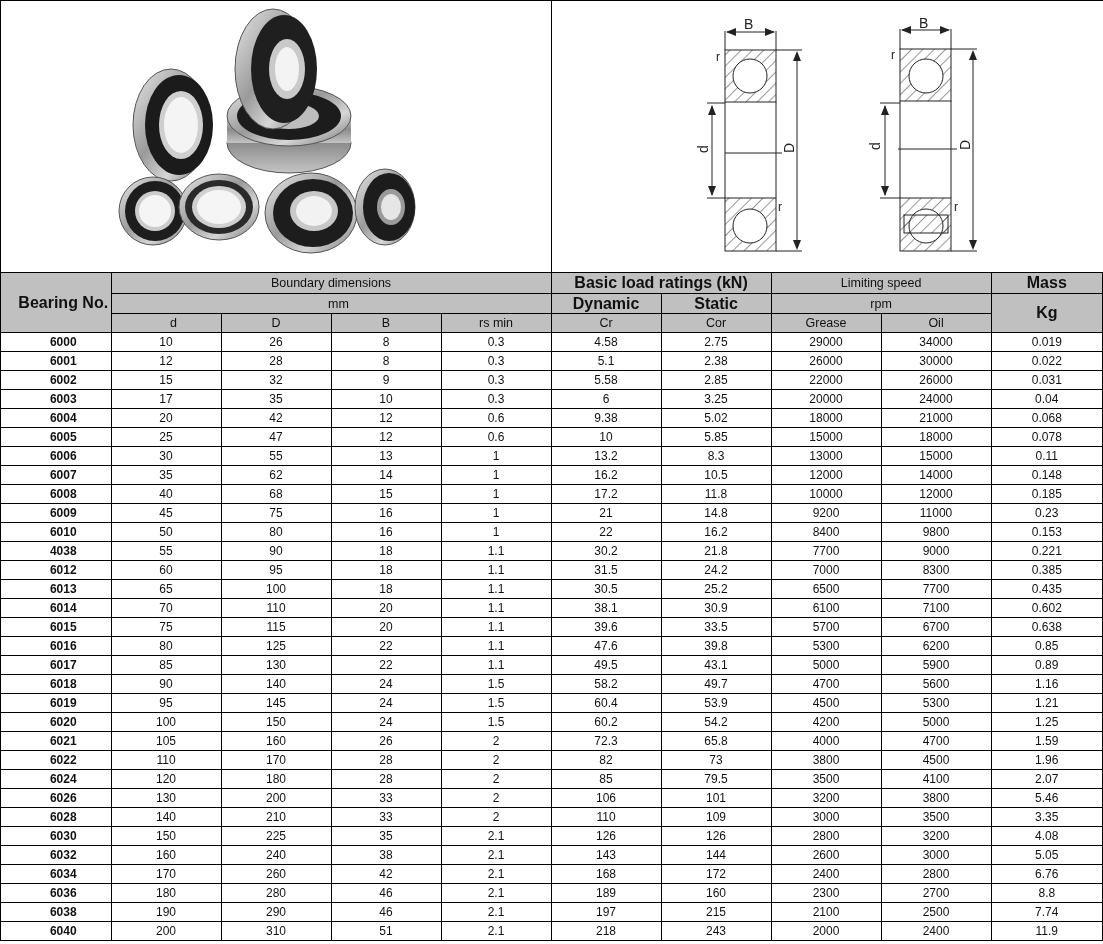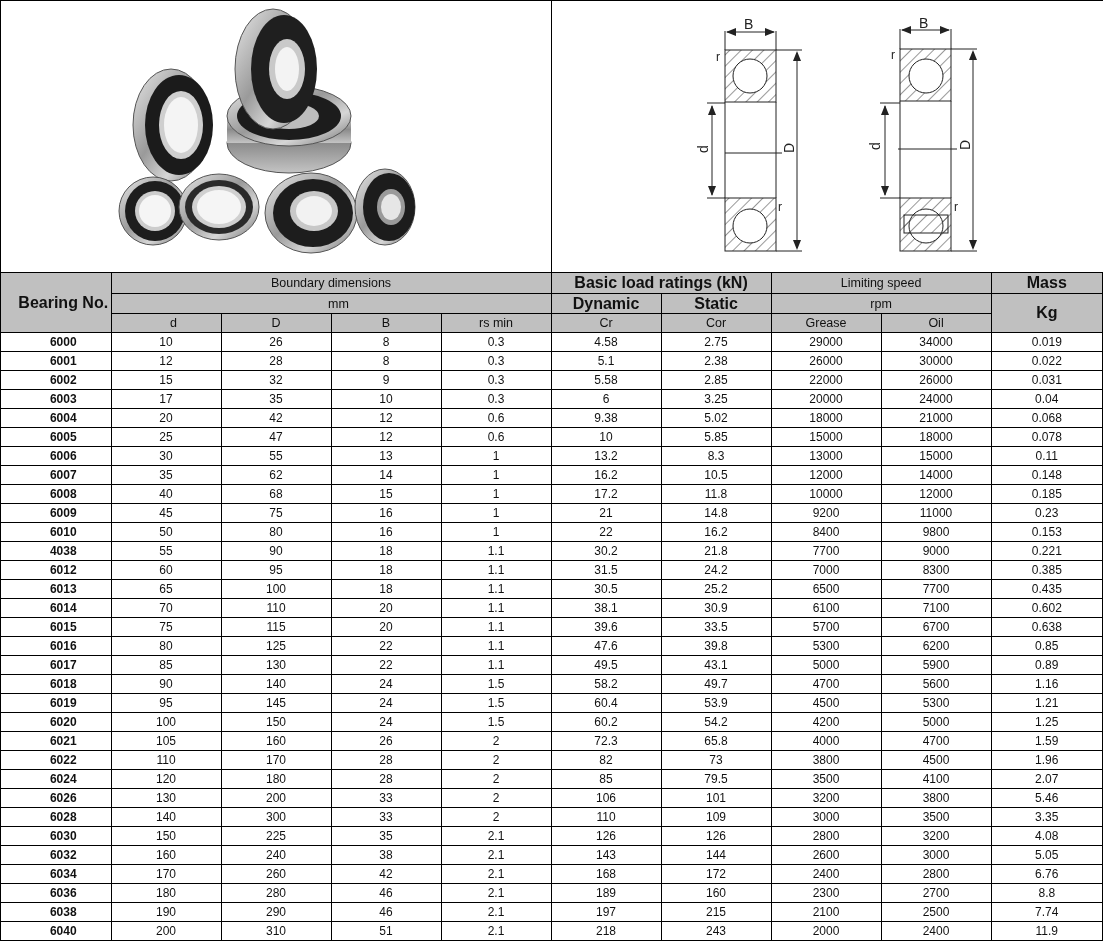--- a/index.html
+++ b/index.html
@@ -484,21 +484,21 @@
           <td>2</td>
           <td>106</td>
           <td>101</td>
           <td>3200</td>
           <td>3800</td>
           <td>5.46</td>
         </tr>
         <tr class="data">
           <td class="bn">6028</td>
           <td>140</td>
-          <td>300</td>
+          <td>210</td>
           <td>33</td>
           <td>2</td>
           <td>110</td>
           <td>109</td>
           <td>3000</td>
           <td>3500</td>
           <td>3.35</td>
         </tr>
         <tr class="data">
           <td class="bn">6030</td>

